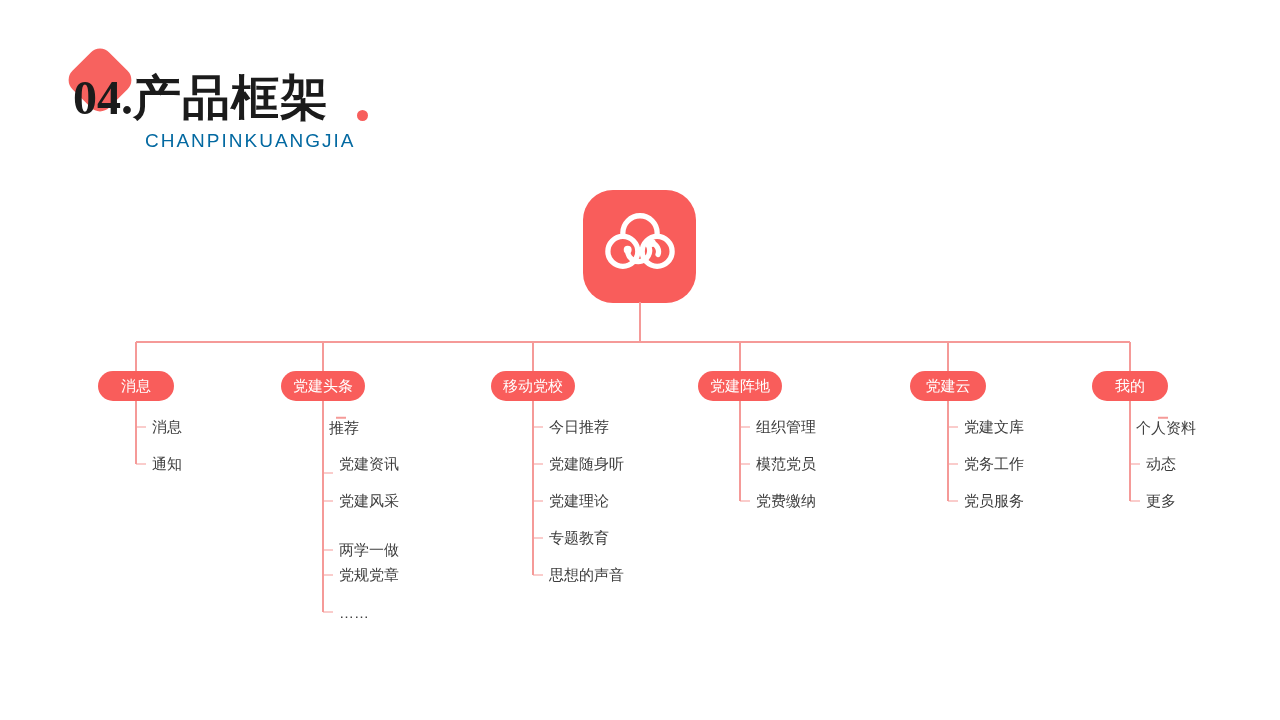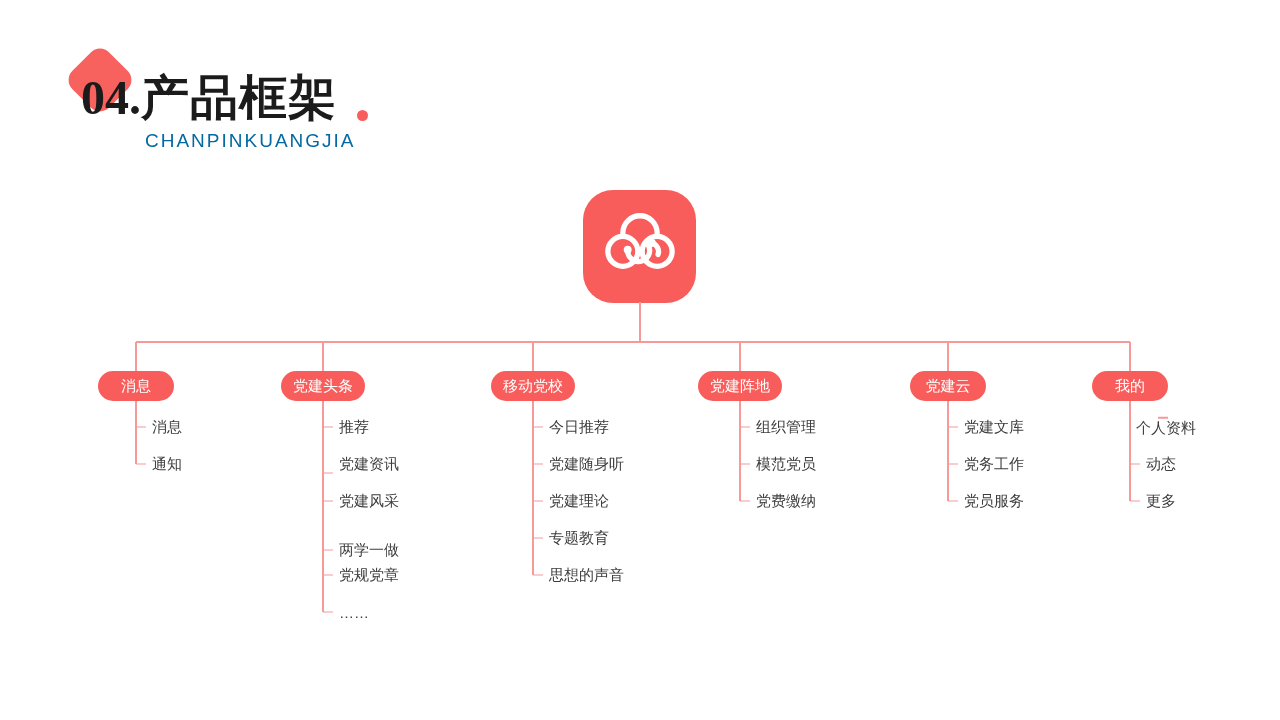--- a/index.html
+++ b/index.html
@@ -10,21 +10,21 @@
   }
   .slide{position:absolute;inset:0;}
 
   
   .diamond{
     position:absolute;left:74px;top:54px;width:52px;height:52px;
     background:#f7625f;border-radius:13px;transform:rotate(45deg);
     z-index:0;
   }
   h1.title{
-    position:absolute;left:81px;top:72px;margin:0;z-index:1;
+    position:absolute;left:73px;top:72px;margin:0;z-index:1;
     font-family:"Liberation Serif", serif;font-weight:bold;
     font-size:48px;line-height:1.1;color:#1b1b1b;letter-spacing:1px;
     white-space:nowrap;
   }
   .title .num{letter-spacing:0;}
   .title-dot{
     position:absolute;left:357px;top:110px;width:11px;height:11px;
     border-radius:50%;background:#f75e5c;z-index:1;
   }
   .subtitle{
@@ -98,21 +98,21 @@
         </div>
         <div class="child" style="top: 122px;">
           <span class="tick"></span>
           <span class="clabel">通知</span>
         </div>
       </div>
       <div class="branch" style="left: 323px;">
         <div class="vline drop"></div>
         <div class="pill">党建头条</div>
         <div class="vline cline" style="height: 211px;"></div>
-        <div class="child" style="top: 85px;">
+        <div class="child" style="top: 85px; flex-direction: column;">
           <span class="tick"></span>
           <span class="clabel">推荐</span>
         </div>
         <div class="child" style="top: 122px; align-items: flex-end;">
           <span class="tick"></span>
           <span class="clabel">党建资讯</span>
         </div>
         <div class="child" style="top: 159px;">
           <span class="tick"></span>
           <span class="clabel">党建风采</span>

